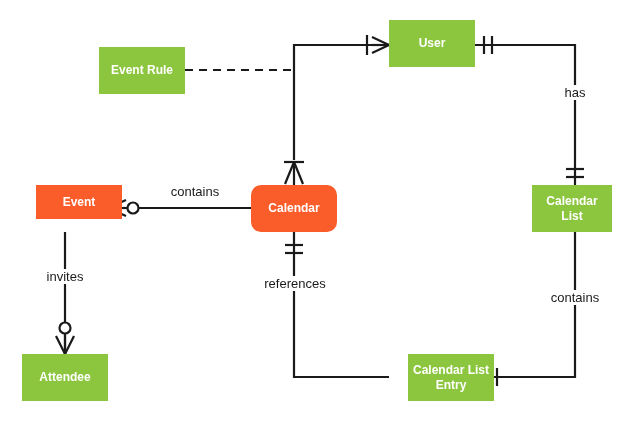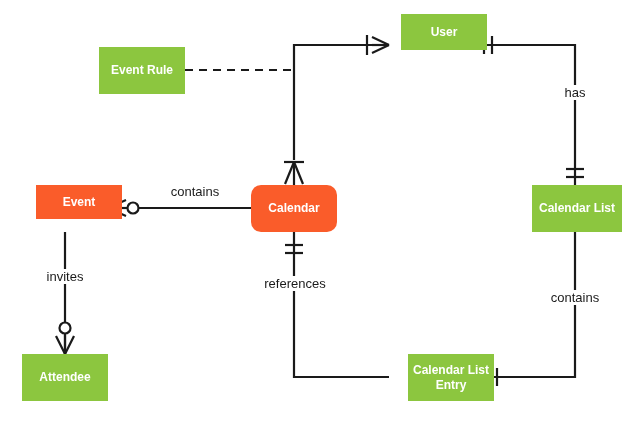--- a/index.html
+++ b/index.html
@@ -118,33 +118,33 @@
         <line x1="475" y1="377" x2="492" y2="377"></line>
       </g>
 
     </g>
   </svg>
 
   <div class="entity-box entity-green" style="left:99px; top:47px; width:86px; height:47px;">
     <span>Event Rule</span>
   </div>
 
-  <div class="entity-box entity-green" style="left:389px; top:14px; width:86px; height:36px;margin-left:12px;">
+  <div class="entity-box entity-green" style="left:389px; top:20px; width:86px; height:47px;">
     <span>User</span>
   </div>
 
   <div class="entity-box entity-orange" style="left:36px; top:185px; width:86px; height:34px;">
     <span>Event</span>
   </div>
 
   <div class="entity-box entity-orange" style="left:251px; top:185px; width:86px; height:47px;border-radius:10px;">
     <span>Calendar</span>
   </div>
 
-  <div class="entity-box entity-green" style="left:532px; top:185px; width:90px; height:47px;">
+  <div class="entity-box entity-green" style="left:532px; top:185px; width:80px; height:47px;">
     <span>Calendar List</span>
   </div>
 
   <div class="entity-box entity-green" style="left:22px; top:354px; width:86px; height:47px;">
     <span>Attendee</span>
   </div>
 
   <div class="entity-box entity-green" style="left:389px; top:354px; width:86px; height:47px;margin-left:19px;">
     <span>Calendar List Entry</span>
   </div>

